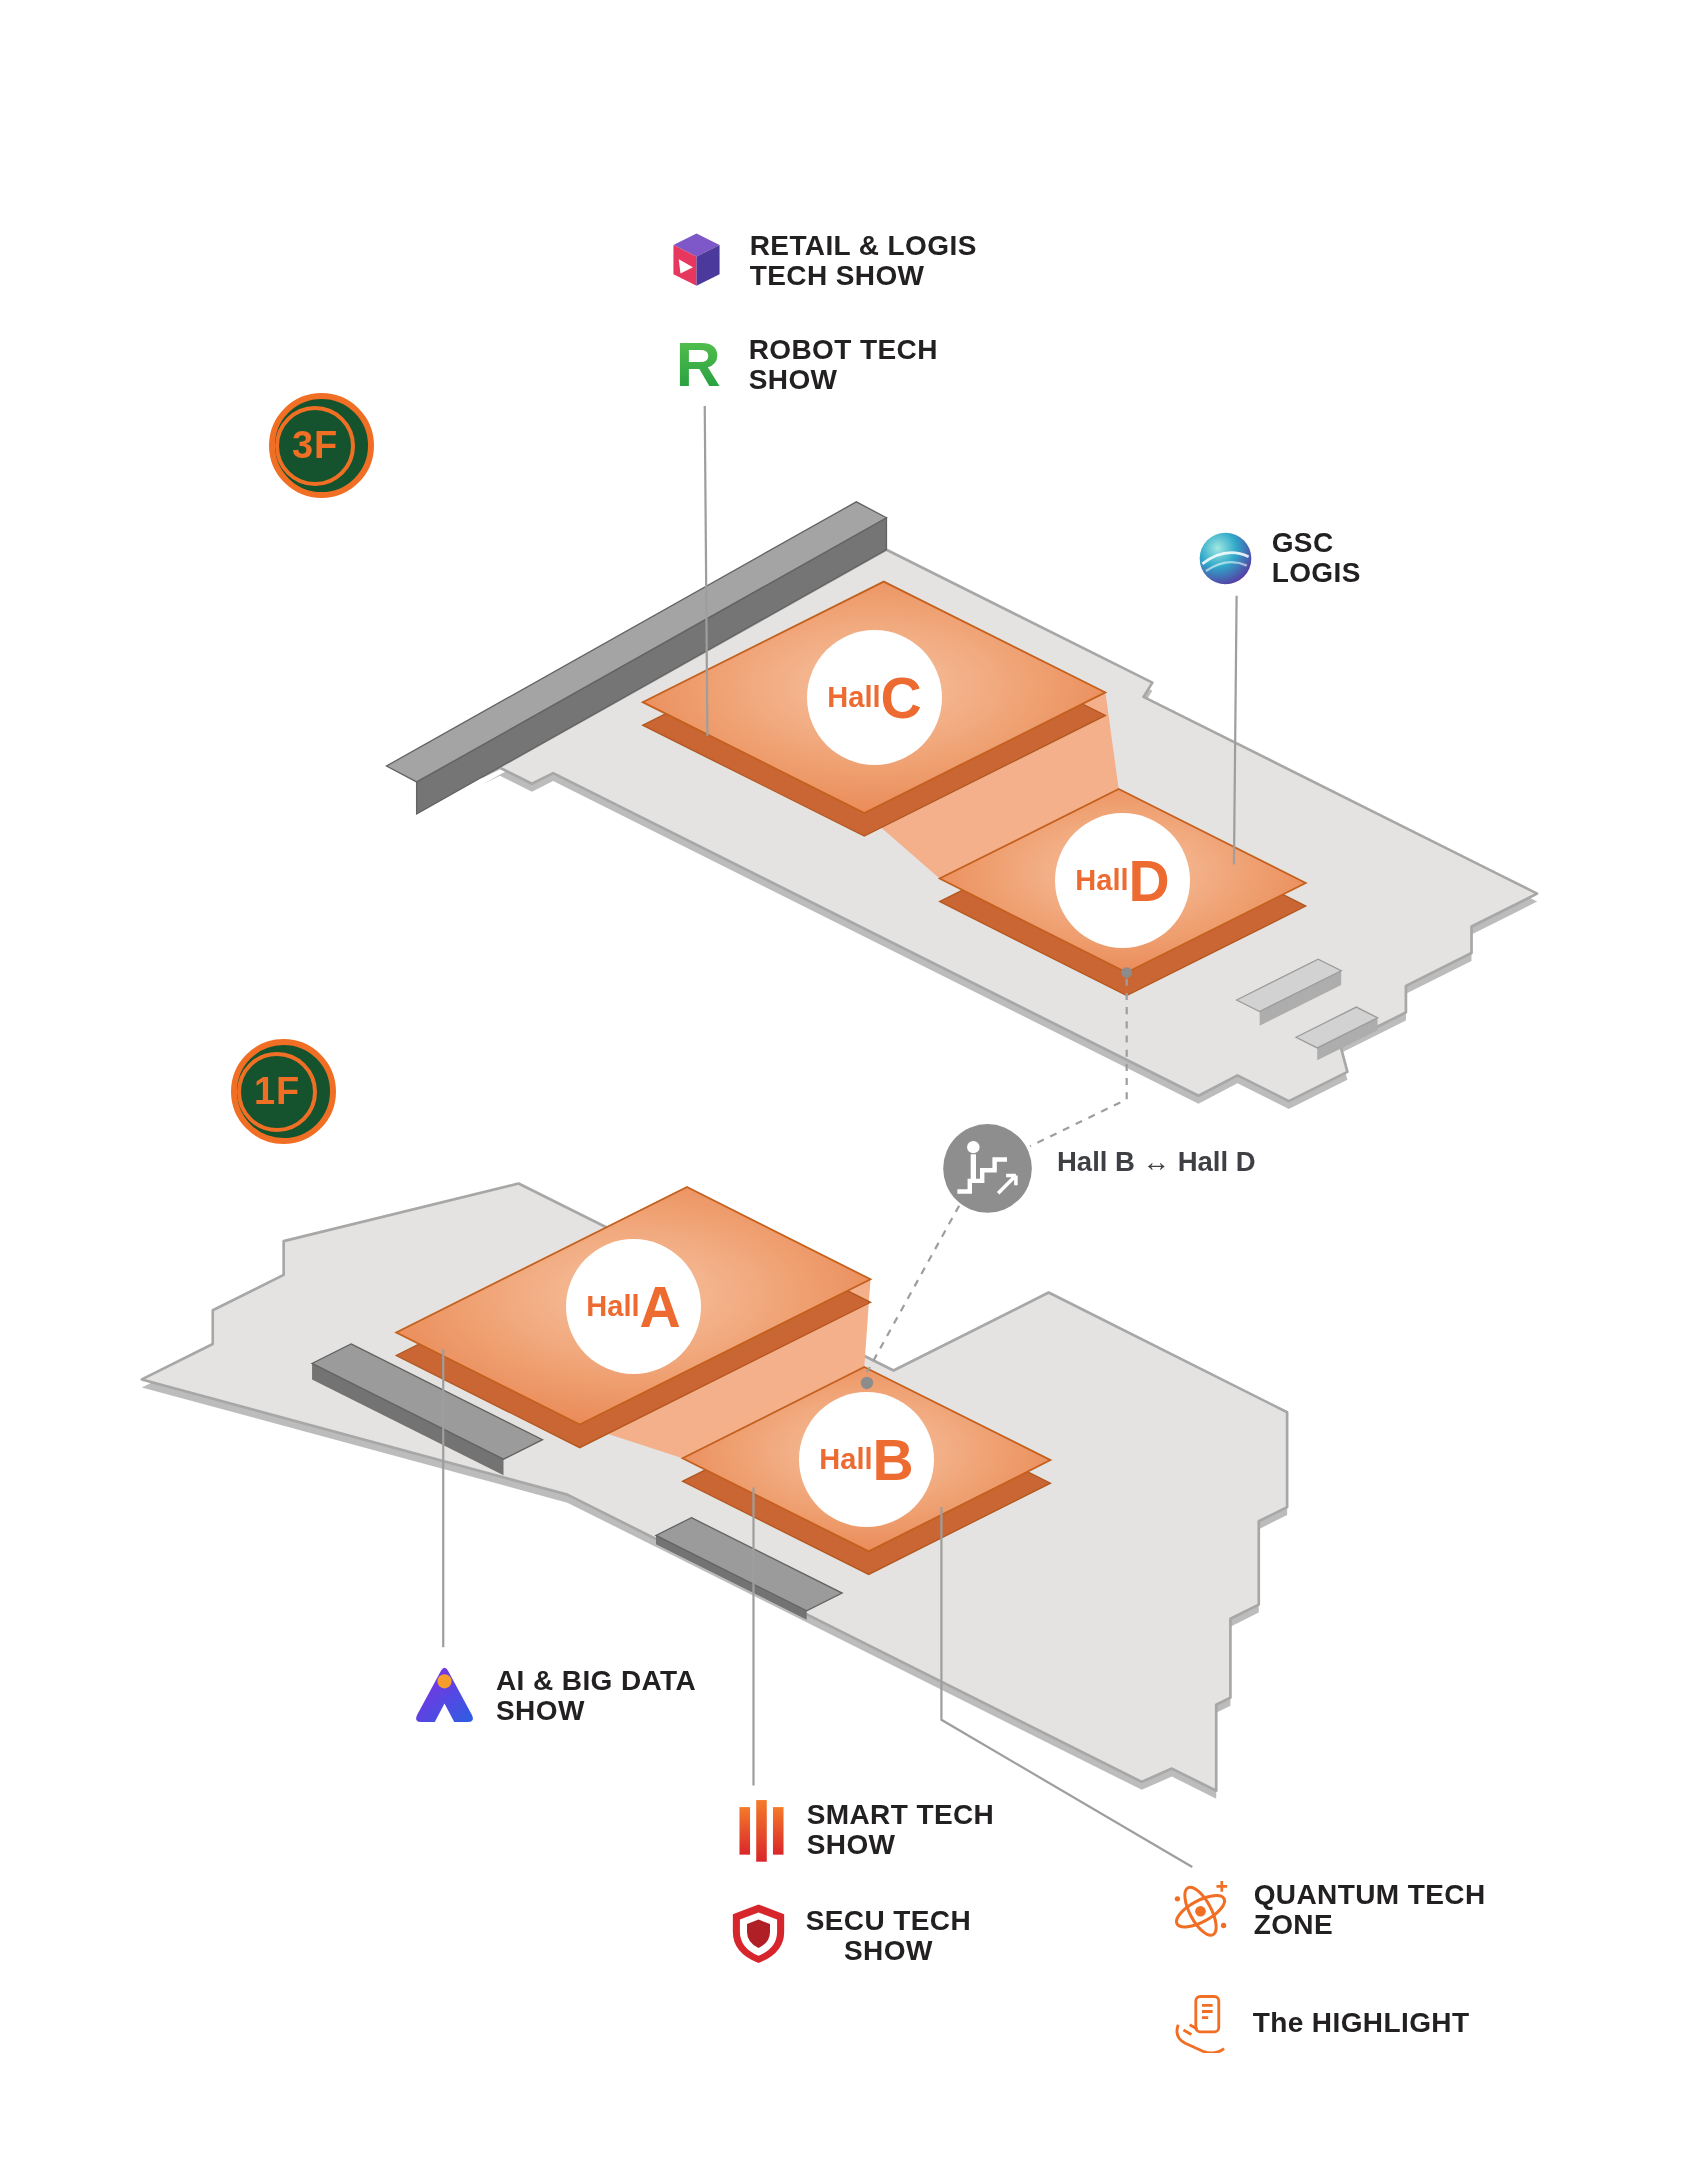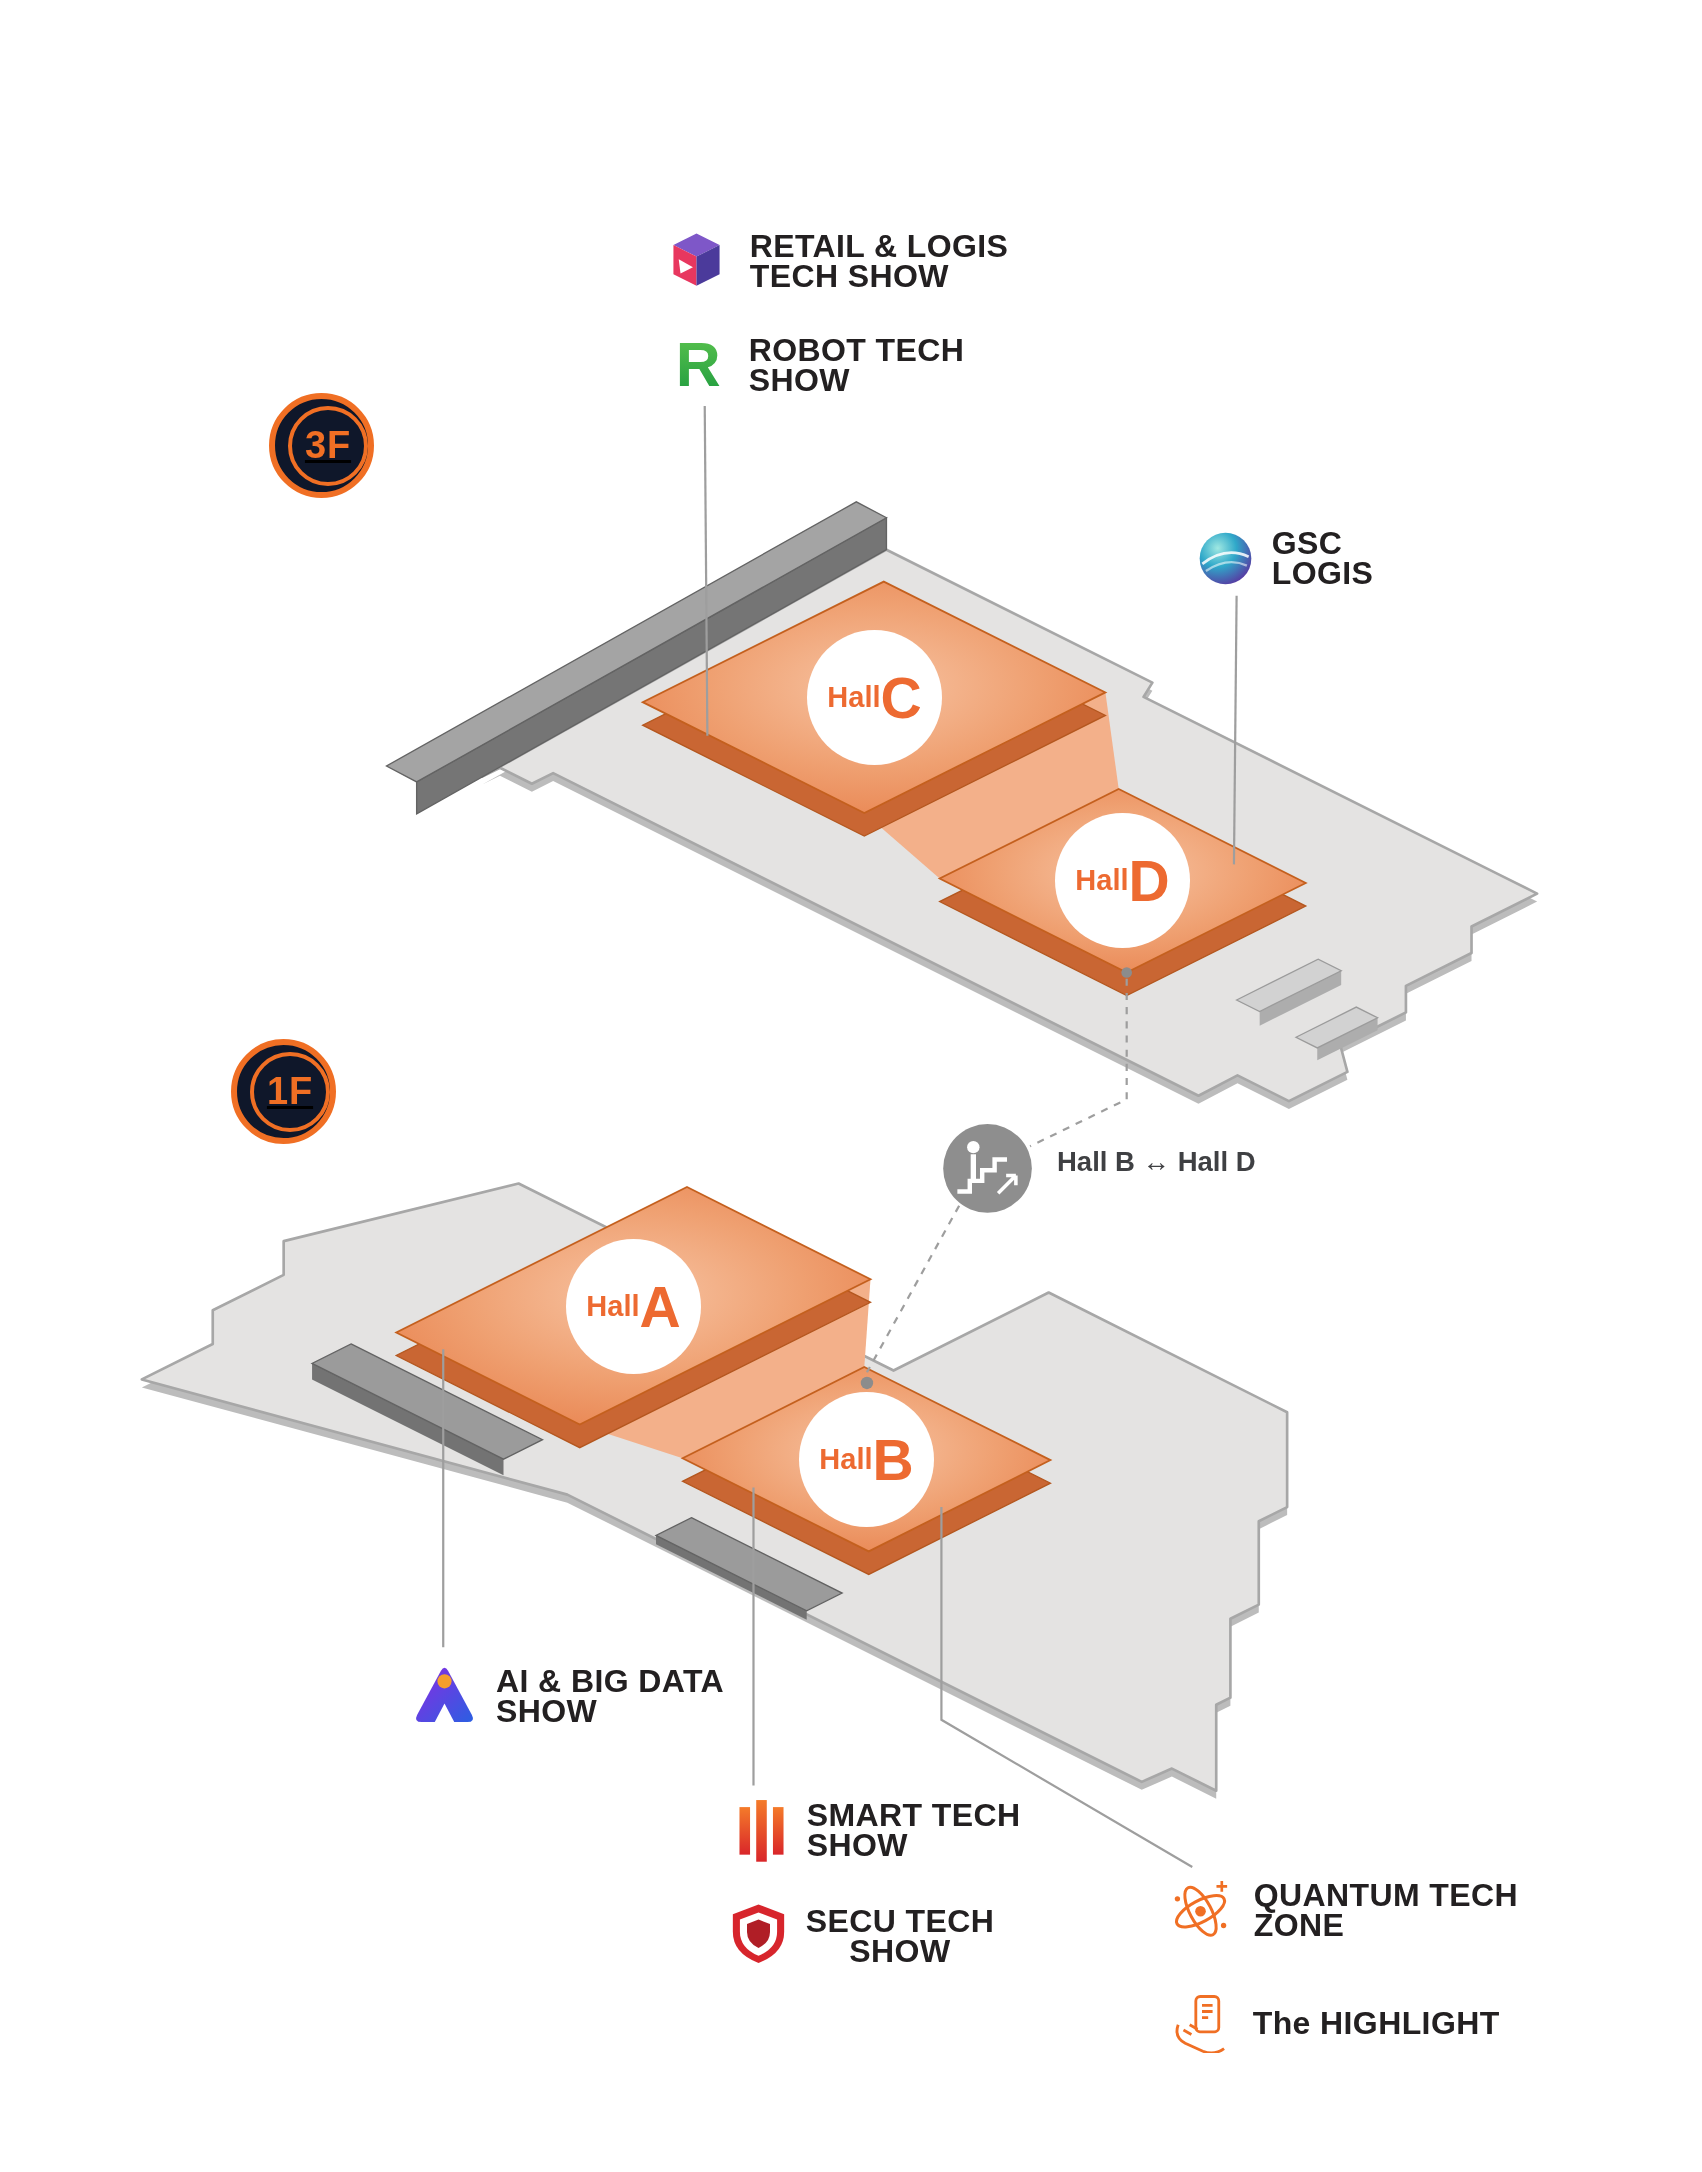--- a/index.html
+++ b/index.html
@@ -1,33 +1,33 @@
 <!DOCTYPE html>
 <html style="font-size:14px"><head>
 <meta charset="utf-8">
 <style>
   * { margin:0; padding:0; box-sizing:border-box; }
   html,body { width:1702px; height:2172px; background:#ffffff; font-family:"Liberation Sans", sans-serif; }
   .canvas { position:relative; width:1702px; height:2172px; overflow:hidden; background:#fff; }
   .map-svg { position:absolute; left:0; top:0; width:1702px; height:2172px; }
 
   .badge { position:absolute; width:105px; height:105px; border:6.2px solid #f06f24; border-radius:50%;
-           display:flex; align-items:center; justify-content:flex-end; background:#0f172a;text-decoration:underline; }
+           display:flex; align-items:center; justify-content:flex-start; background:#14532d; }
   .badge-inner { width:80px; height:80px; border:4.4px solid #f06f24; border-radius:50%;
            display:flex; align-items:center; justify-content:center;
            font-size:38px; font-weight:bold; color:#f06f24; letter-spacing:0.9px; }
 
   .hall-marker { position:absolute; width:135px; height:135px; border-radius:50%; background:#fff;
            display:flex; flex-direction:row; align-items:center; justify-content:center; cursor:pointer; }
   .hall-word  { font-size:29px; font-weight:bold; color:#ed6a31; line-height:1; }
   .hall-letter{ font-size:57px; font-weight:bold; color:#ed6a31; line-height:1; margin-top:1.8px; }
 
   .legend-item { position:absolute; display:flex; align-items:center; gap:17.7px; }
   .legend-icon { flex:none; display:block; }
-  .legend-text { font-size:32px; font-weight:bold; color:#232021; line-height:30px; letter-spacing:0.4px; }
+  .legend-text { font-size:28px; font-weight:bold; color:#232021; line-height:30px; letter-spacing:0.4px; }
 
   .esc-note  { position:absolute; left:1057px; top:1146px; }
   .esc-title { font-size:27.5px; font-weight:bold; color:#3f4043; }
   .esc-desc  { margin-top:23px; font-size:26.6px; color:#595a5d; line-height:42px; }
 </style>
 </head>
 <body>
 
 <div class="canvas">
 

